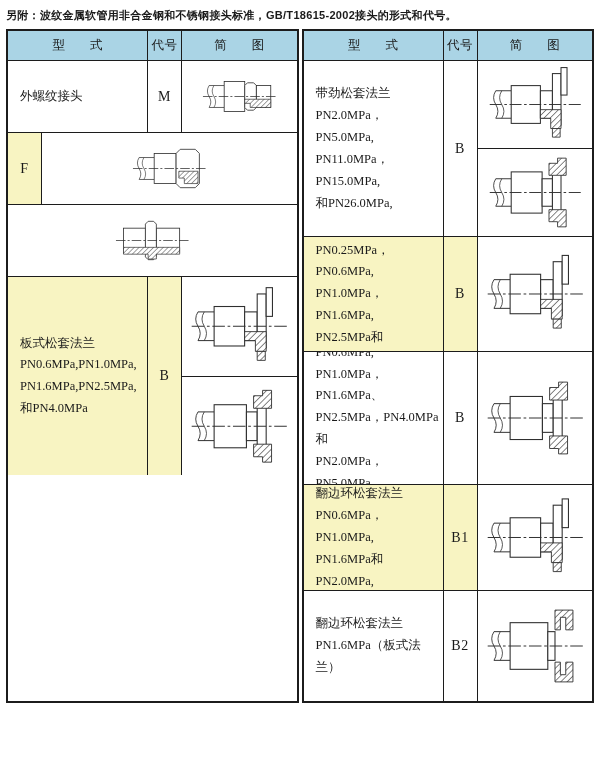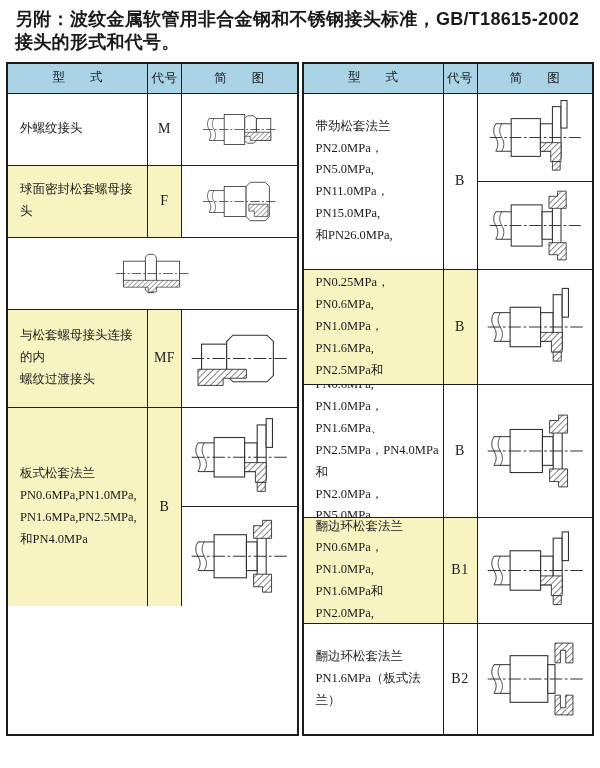--- a/index.html
+++ b/index.html
@@ -6,22 +6,22 @@
     --bd:#1c1c1c;
     --hbg:#aad4e5;
     --hl:#f8f4c2;
     --ink:#1a1a1a;
   }
   *{box-sizing:border-box;margin:0;padding:0}
   html,body{width:600px;background:#ffffff;font-family:"Liberation Serif","DejaVu Serif",serif;color:var(--ink)}
   body{height:768px;overflow:hidden}
   .page-title{
     font-family:"Liberation Sans","DejaVu Sans",sans-serif;
-    font-weight:700;font-size:18px;line-height:1.3;
-    padding:8px 6px 7px 15px;letter-spacing:.3px;
+    font-weight:700;font-size:11px;line-height:1.3;
+    padding:8px 6px 7px 6px;letter-spacing:.3px;
   }
   .tables{display:flex;gap:3px;margin:0 6px}
   .tbl{flex:1;border:2px solid var(--bd);background:#fff}
   .row{display:flex;border-bottom:1.5px solid var(--bd)}
   .tbl .row:last-child{border-bottom:none}
   .cell{border-right:1.5px solid var(--bd);overflow:hidden}
   .row .cell:last-child{border-right:none}
   .cell.label{width:140px;display:flex;align-items:center;padding:4px 4px 4px 12px;
     font-size:12.5px;line-height:1.75;white-space:pre-line}
   .cell.code{width:34px;display:flex;align-items:center;justify-content:center;
@@ -72,21 +72,20 @@
               <rect x="34" y="24" width="30" height="44" fill="#fff" stroke="#2f2f2f" stroke-width="1.2"></rect>
               <path d="M64,30 L68,26 H77 L81,30 V62 L77,66 H68 L64,62 Z" fill="#fff" stroke="#2f2f2f" stroke-width="1.2"></path>
               <rect x="81" y="30" width="21" height="32" fill="#fff" stroke="#2f2f2f" stroke-width="1.2"></rect>
               <polygon points="64,50 102,50 102,62 72,62 72,56 64,56" fill="url(#hatch)" stroke="#2f2f2f" stroke-width="1"></polygon>
               <line x1="3" y1="46" x2="109" y2="46" stroke="#2f2f2f" stroke-width="1.1" stroke-dasharray="14 3 3 3" fill="none"></line>
             </svg>
           </div>
         </div>
     </div>
     <div class="row h100">
-      <div class="cell label hl">球面密封松套螺母接头</div>
       <div class="cell code hl">F</div>
       <div class="cell diag">
           <div class="diag-sub">
             <svg viewBox="0 0 112 92" preserveAspectRatio="xMidYMid meet">
               <line x1="12" y1="30" x2="34" y2="30" stroke="#2f2f2f" stroke-width="1.1" fill="none"></line>
               <line x1="12" y1="62" x2="34" y2="62" stroke="#2f2f2f" stroke-width="1.1" fill="none"></line>
               <path d="M12,30 q-5,8 0,16 q5,8 0,16" fill="none" stroke="#2f2f2f" stroke-width="1"></path>
               <path d="M19,30 q-5,8 0,16 q5,8 0,16" fill="none" stroke="#2f2f2f" stroke-width="0.9"></path>
               <rect x="34" y="24" width="32" height="44" fill="#fff" stroke="#2f2f2f" stroke-width="1.2"></rect>
               <path d="M66,24 L72,18 H94 L100,24 V68 L94,74 H72 L66,68 Z" fill="#fff" stroke="#2f2f2f" stroke-width="1.2"></path>
@@ -97,35 +96,20 @@
         </div>
     </div>
     <div class="row h100">
       <div class="cell diag">
           <div class="diag-sub">
             <svg viewBox="0 0 112 92" preserveAspectRatio="xMidYMid meet">
               <rect x="14" y="28" width="32" height="36" fill="#fff" stroke="#2f2f2f" stroke-width="1.2"></rect>
               <rect x="62" y="28" width="34" height="36" fill="#fff" stroke="#2f2f2f" stroke-width="1.2"></rect>
               <path d="M46,22 L50,18 H58 L62,22 V70 L58,74 H50 L46,70 Z" fill="#fff" stroke="#2f2f2f" stroke-width="1.2"></path>
               <polygon points="14,56 96,56 96,66 62,66 62,73 50,73 50,66 14,66" fill="url(#hatch)" stroke="#2f2f2f" stroke-width="1"></polygon>
-              <line x1="3" y1="46" x2="109" y2="46" stroke="#2f2f2f" stroke-width="1.1" stroke-dasharray="14 3 3 3" fill="none"></line>
-            </svg>
-          </div>
-        </div>
-    </div>
-    <div class="row h98">
-      <div class="cell label hl">与松套螺母接头连接的内
-螺纹过渡接头</div>
-      <div class="cell code hl">MF</div>
-      <div class="cell diag">
-          <div class="diag-sub">
-            <svg viewBox="0 0 112 92" preserveAspectRatio="xMidYMid meet">
-              <rect x="14" y="30" width="28" height="32" fill="#fff" stroke="#2f2f2f" stroke-width="1.2"></rect>
-              <path d="M42,27 L49,20 H87 L94,27 V65 L87,72 H49 L42,65 Z" fill="#fff" stroke="#2f2f2f" stroke-width="1.2"></path>
-              <polygon points="10,58 64,58 64,68 38,68 38,76 10,76" fill="url(#hatch)" stroke="#2f2f2f" stroke-width="1"></polygon>
               <line x1="3" y1="46" x2="109" y2="46" stroke="#2f2f2f" stroke-width="1.1" stroke-dasharray="14 3 3 3" fill="none"></line>
             </svg>
           </div>
         </div>
     </div>
     <div class="row h198">
       <div class="cell label hl">板式松套法兰
 PN0.6MPa,PN1.0MPa,
 PN1.6MPa,PN2.5MPa,
 和PN4.0MPa</div>

